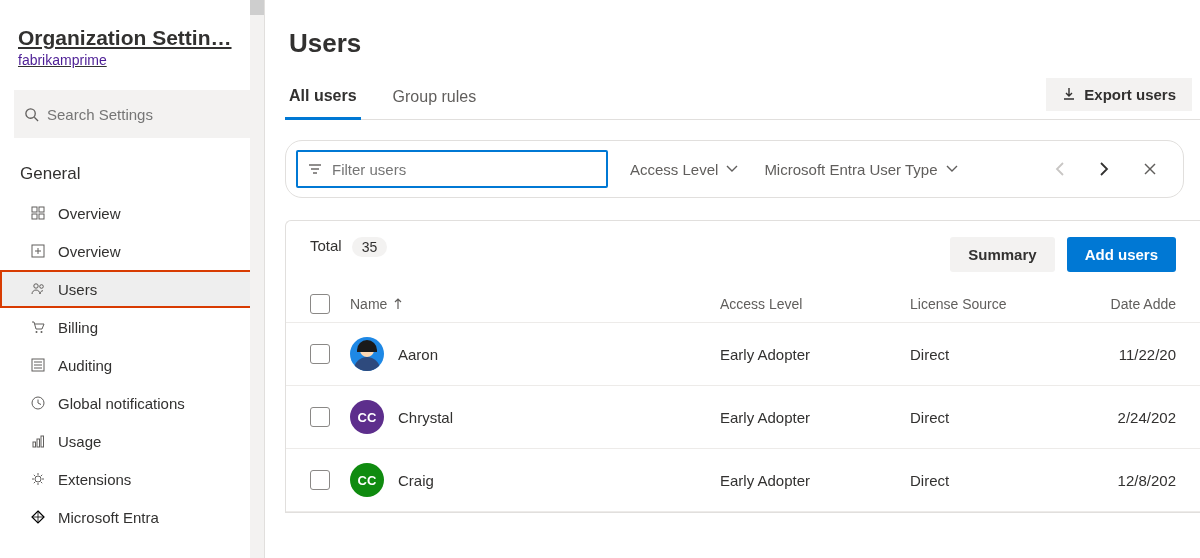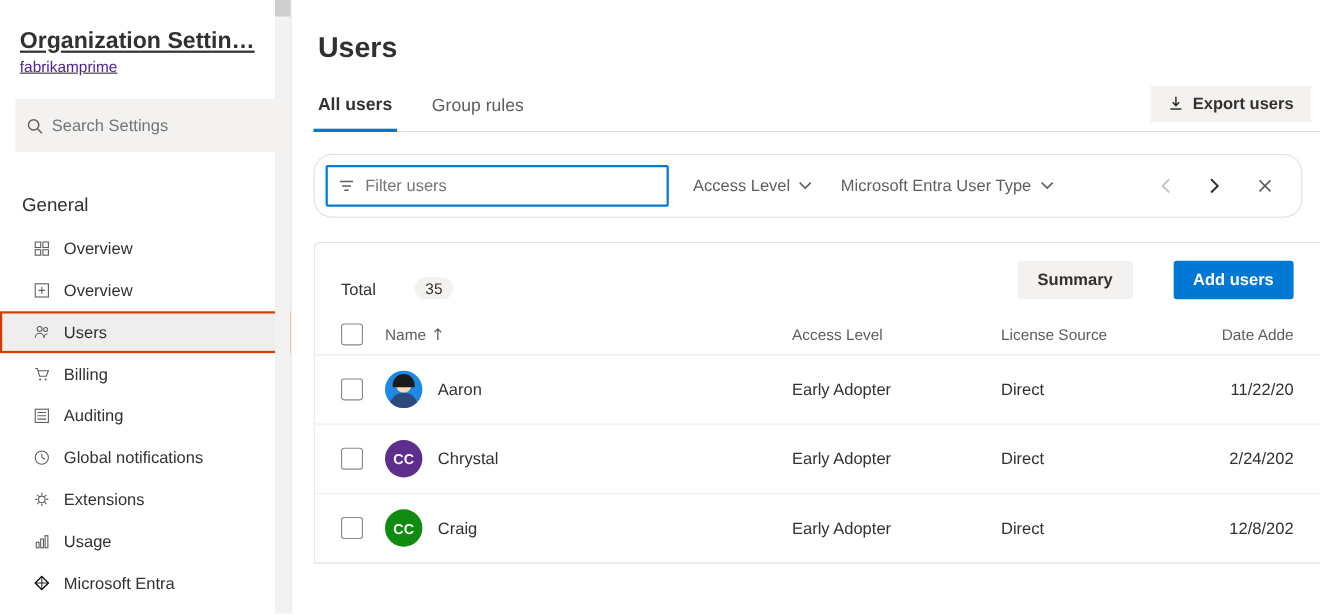--- a/index.html
+++ b/index.html
@@ -50,21 +50,21 @@
     overflow: hidden;
     text-overflow: ellipsis;
     max-width: 220px;
   }
   .side-sub {
     font-size: 14px;
     color: #4c1d95;
     margin-top: 2px;
   }
   .search-box {
-    margin: 16px 14px 13px 14px;
+    margin: 16px 14px 0 14px;
     background: #f3f2f1;
     height: 48px;
     display: flex;
     align-items: center;
     padding: 0 10px;
     gap: 8px;
     color: #605e5c;
   }
   .search-box input {
     border: none;
@@ -189,23 +189,22 @@
   .nav-arrow.disabled { color: #c8c6c4; }
   
   .card {
     margin: 22px 0 0 0;
     border: 1px solid #e1dfdd;
     border-right: none;
     border-top-left-radius: 6px;
   }
   .card-top {
     display: flex;
-    align-items: flex-end;
+    align-items: flex-start;
     padding: 16px 24px 14px 24px;
-    gap: 25px;
   }
   .total-label { font-size: 15px; color:#323130; }
   .count-pill {
     background: #f3f2f1;
     border-radius: 12px;
     padding: 2px 10px;
     font-size: 14px;
     margin-left: 10px;
   }
   .card-top-spacer { flex: 1; }
@@ -370,35 +369,35 @@
             <circle cx="7" cy="7" r="6" fill="none" stroke="#605e5c"></circle>
             <line x1="7" y1="7" x2="7" y2="3.5" stroke="#605e5c"></line>
             <line x1="7" y1="7" x2="10" y2="8.5" stroke="#605e5c"></line>
           </svg>
         </span>
       <span>Global notifications</span>
     </div>
     <div class="nav-item">
       <span class="ic">
           <svg width="14" height="14" viewBox="0 0 14 14">
-            <circle cx="7" cy="7" r="3" fill="none" stroke="#605e5c"></circle>
-            <path d="M7 1v2M7 11v2M1 7h2M11 7h2M2.8 2.8l1.4 1.4M9.8 9.8l1.4 1.4M2.8 11.2l1.4-1.4M9.8 4.2l1.4-1.4" stroke="#605e5c"></path>
-          </svg>
-        </span>
-      <span>Extensions</span>
-    </div>
-    <div class="nav-item">
-      <span class="ic">
-          <svg width="14" height="14" viewBox="0 0 14 14">
             <rect x="2" y="8" width="2.5" height="5" fill="none" stroke="#605e5c"></rect>
             <rect x="6" y="5" width="2.5" height="8" fill="none" stroke="#605e5c"></rect>
             <rect x="10" y="2" width="2.5" height="11" fill="none" stroke="#605e5c"></rect>
           </svg>
         </span>
       <span>Usage</span>
+    </div>
+    <div class="nav-item">
+      <span class="ic">
+          <svg width="14" height="14" viewBox="0 0 14 14">
+            <circle cx="7" cy="7" r="3" fill="none" stroke="#605e5c"></circle>
+            <path d="M7 1v2M7 11v2M1 7h2M11 7h2M2.8 2.8l1.4 1.4M9.8 9.8l1.4 1.4M2.8 11.2l1.4-1.4M9.8 4.2l1.4-1.4" stroke="#605e5c"></path>
+          </svg>
+        </span>
+      <span>Extensions</span>
     </div>
     <div class="nav-item">
       <span class="ic">
           <svg width="14" height="14" viewBox="0 0 14 14">
             <path d="M7 1 L13 7 L7 13 L1 7 Z" fill="none" stroke="#000" stroke-width="1.2"></path>
             <path d="M7 1 L7 13 M1 7 L13 7" stroke="#000" stroke-width="0.8"></path>
           </svg>
         </span>
       <span>Microsoft Entra</span>
     </div>

